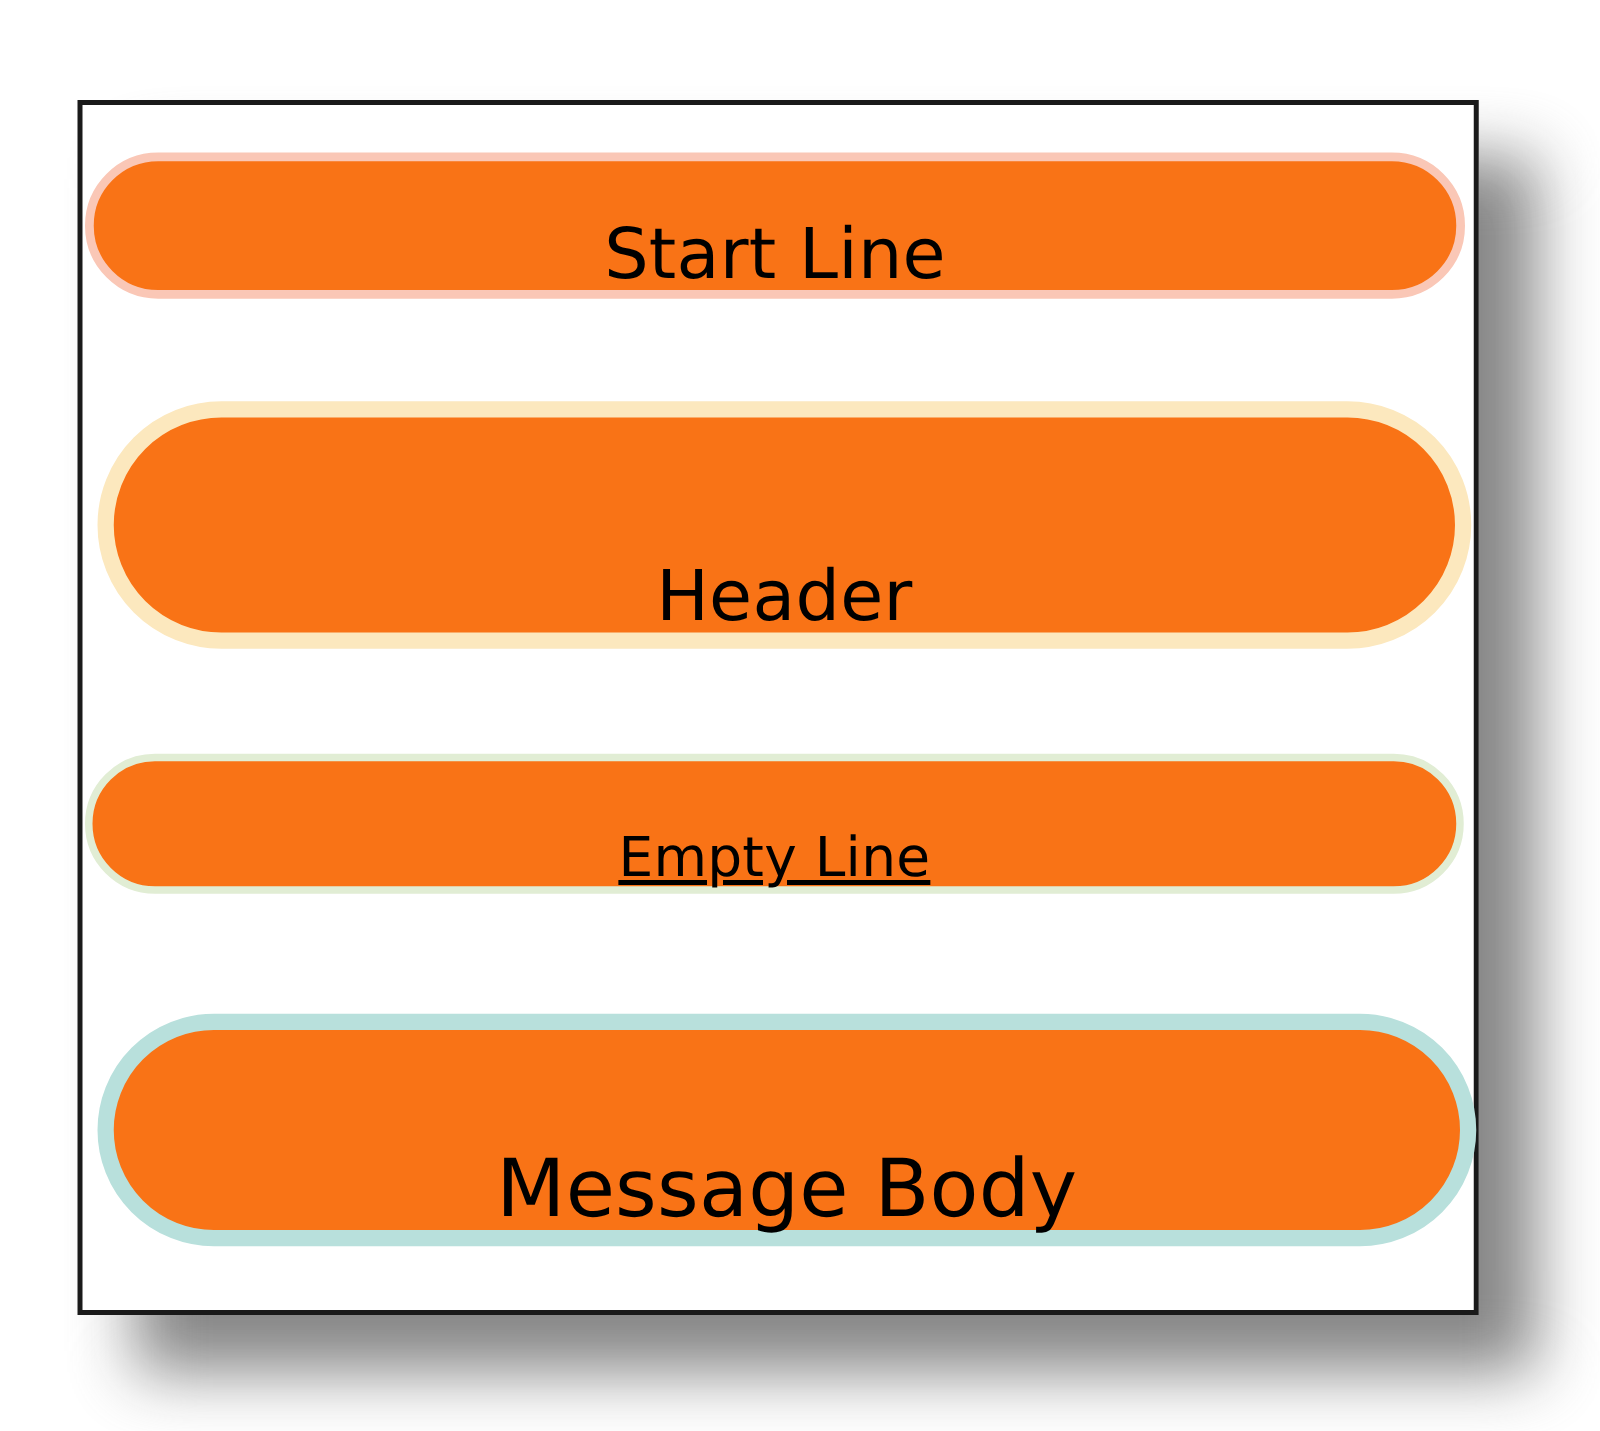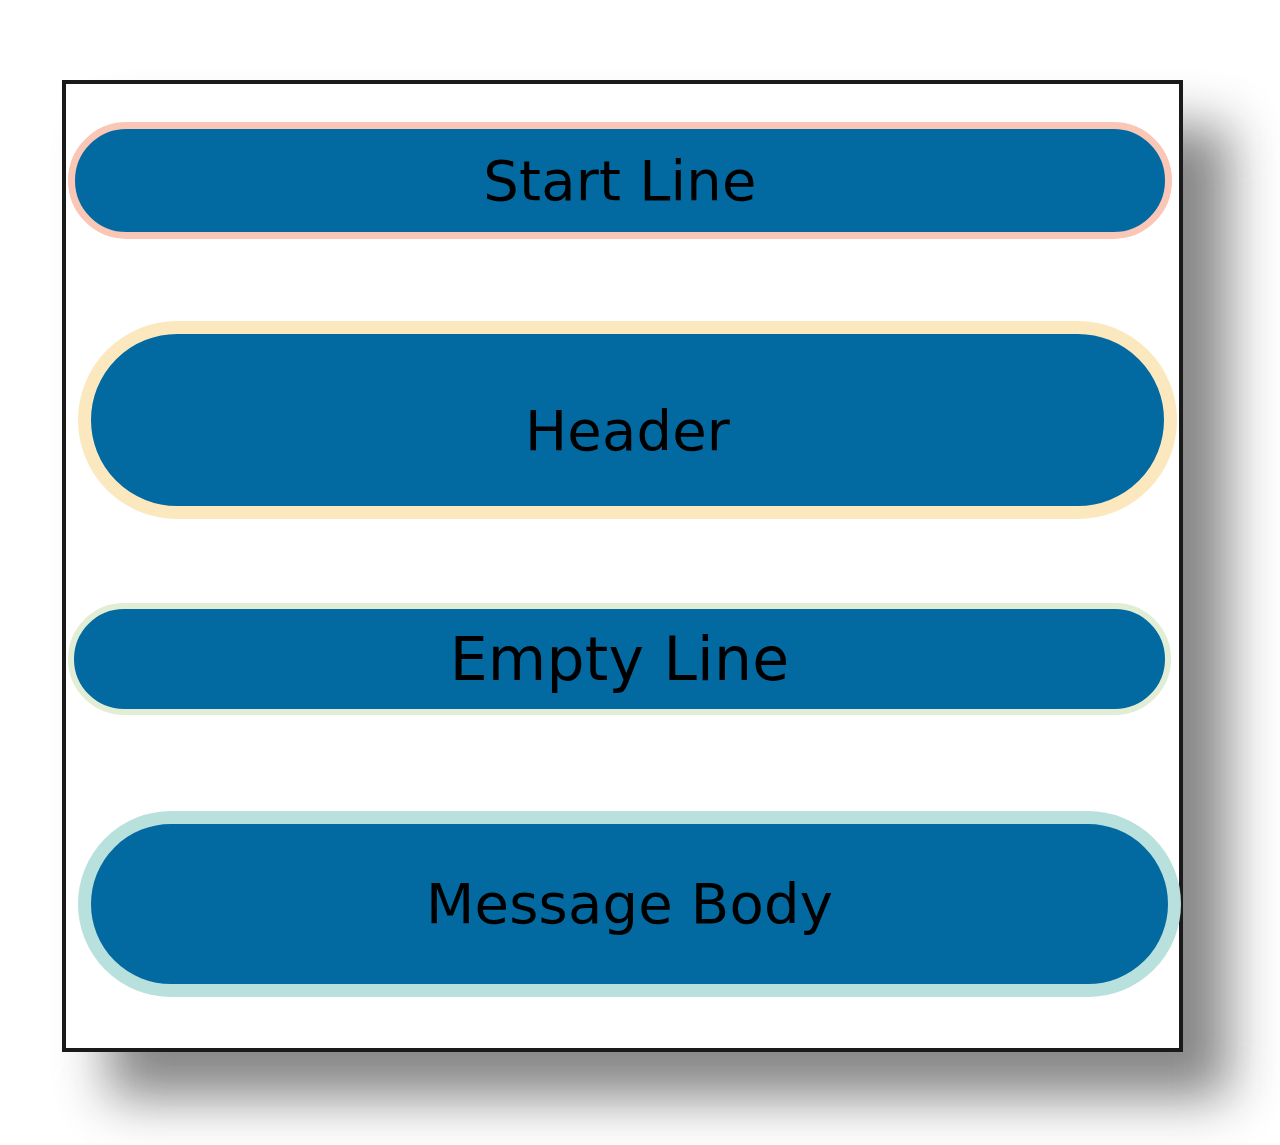--- a/index.html
+++ b/index.html
@@ -54,23 +54,23 @@
     top: 0;
     width: 1280px;
     height: 1145px;
     z-index: 3;
     pointer-events: none;
   }
 
   .rbox {
     position: absolute;
     box-sizing: border-box;
-    background: #0369a1;
+    background: #f97316;
     display: flex;
-    align-items: center;
+    align-items: flex-end;
     justify-content: center;
     pointer-events: auto;
   }
 
   .rbox .rbox-label {
     color: #000000;
     font-weight: 400;
     line-height: 1;
     letter-spacing: 0.2px;
     white-space: nowrap;
@@ -99,31 +99,31 @@
   #box-header .rbox-label { font-size: 56px; margin-top: 21px; }
 
   #box-empty-line {
     left: 68px;
     top: 603px;
     width: 1103px;
     height: 112px;
     border: 6px solid #E1EDD4;
     border-radius: 58px;
   }
-  #box-empty-line .rbox-label { font-size: 60px; }
+  #box-empty-line .rbox-label { font-size: 44px; text-decoration: underline; }
 
   #box-message-body {
     left: 78px;
     top: 811px;
     width: 1103px;
     height: 186px;
     border: 13px solid #B8E0DC;
     border-radius: 93px;
   }
-  #box-message-body .rbox-label { font-size: 56px; }
+  #box-message-body .rbox-label { font-size: 64px; }
 </style>
 </head>
 <body>
 
 <div id="canvas">
 
   <div class="panel-shadow"></div>
 
   <div class="panel-frame"></div>
 

